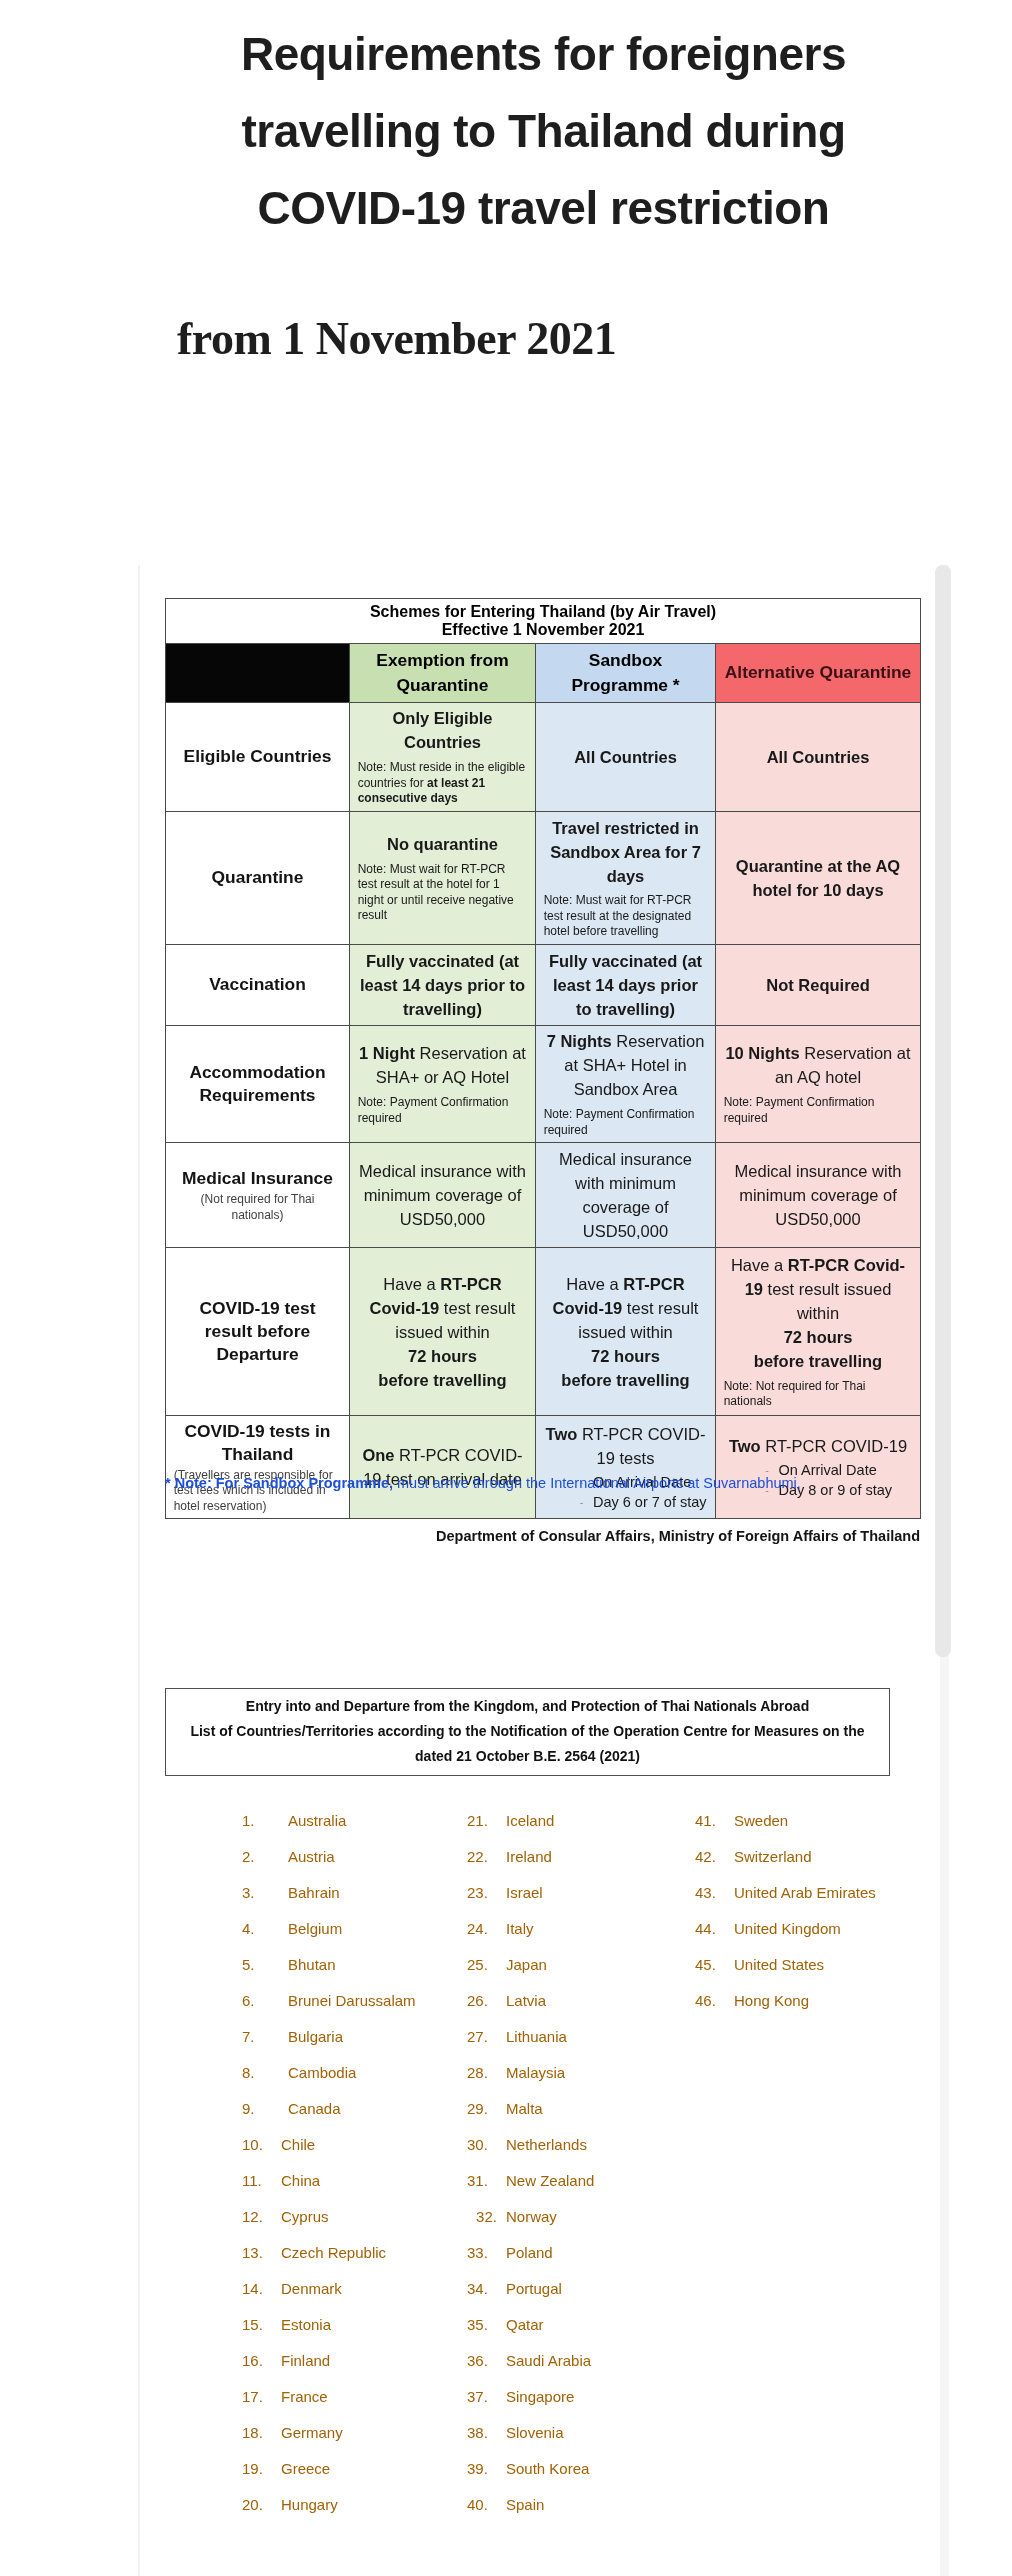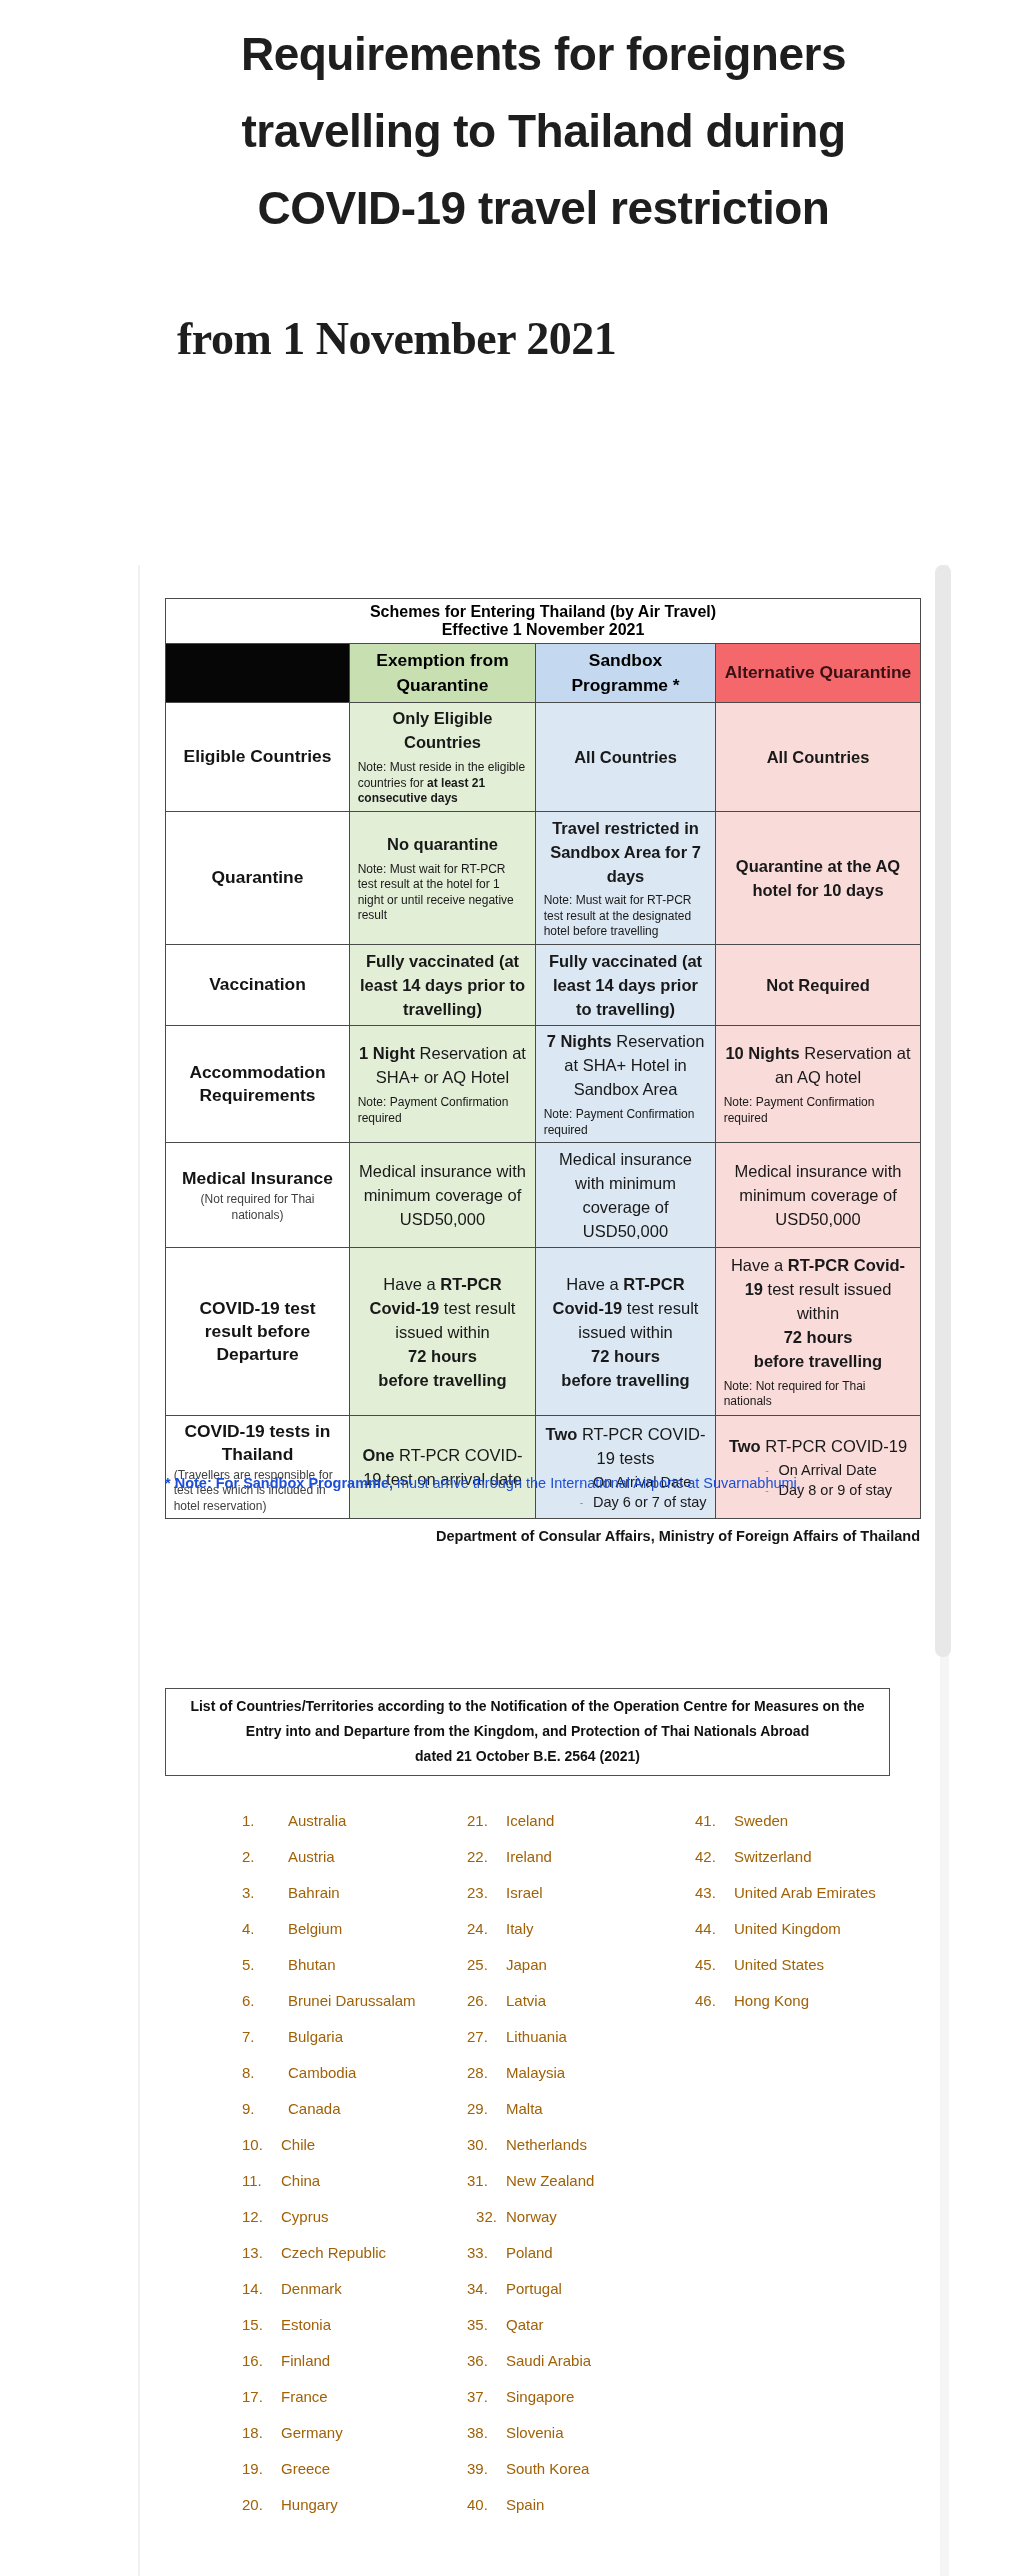--- a/index.html
+++ b/index.html
@@ -224,22 +224,22 @@
       </tr>
     </tbody>
 </table>
 
 <div class="footnote">
   <div class="l1"><b>* Note: For Sandbox Programme,</b><span> must arrive through the International Airports at Suvarnabhumi,</span></div>
 </div>
 <div class="attribution">Department of Consular Affairs, Ministry of Foreign Affairs of Thailand</div>
 
 <div class="list-box">
+  <div class="hl">Entry into and Departure from the Kingdom, and Protection of Thai Nationals Abroad</div>
   <div class="hl">List of Countries/Territories according to the Notification of the Operation Centre for Measures on the</div>
-  <div class="hl">Entry into and Departure from the Kingdom, and Protection of Thai Nationals Abroad</div>
   <div class="hl">dated 21 October B.E. 2564 (2021)</div>
 </div>
 
 <div class="countries">
   <div class="ccol col1" id="ccol1">
       <div class="citem"><span class="num" style="width: 46px;">1.</span><span>Australia</span></div>
       <div class="citem"><span class="num" style="width: 46px;">2.</span><span>Austria</span></div>
       <div class="citem"><span class="num" style="width: 46px;">3.</span><span>Bahrain</span></div>
       <div class="citem"><span class="num" style="width: 46px;">4.</span><span>Belgium</span></div>
       <div class="citem"><span class="num" style="width: 46px;">5.</span><span>Bhutan</span></div>

